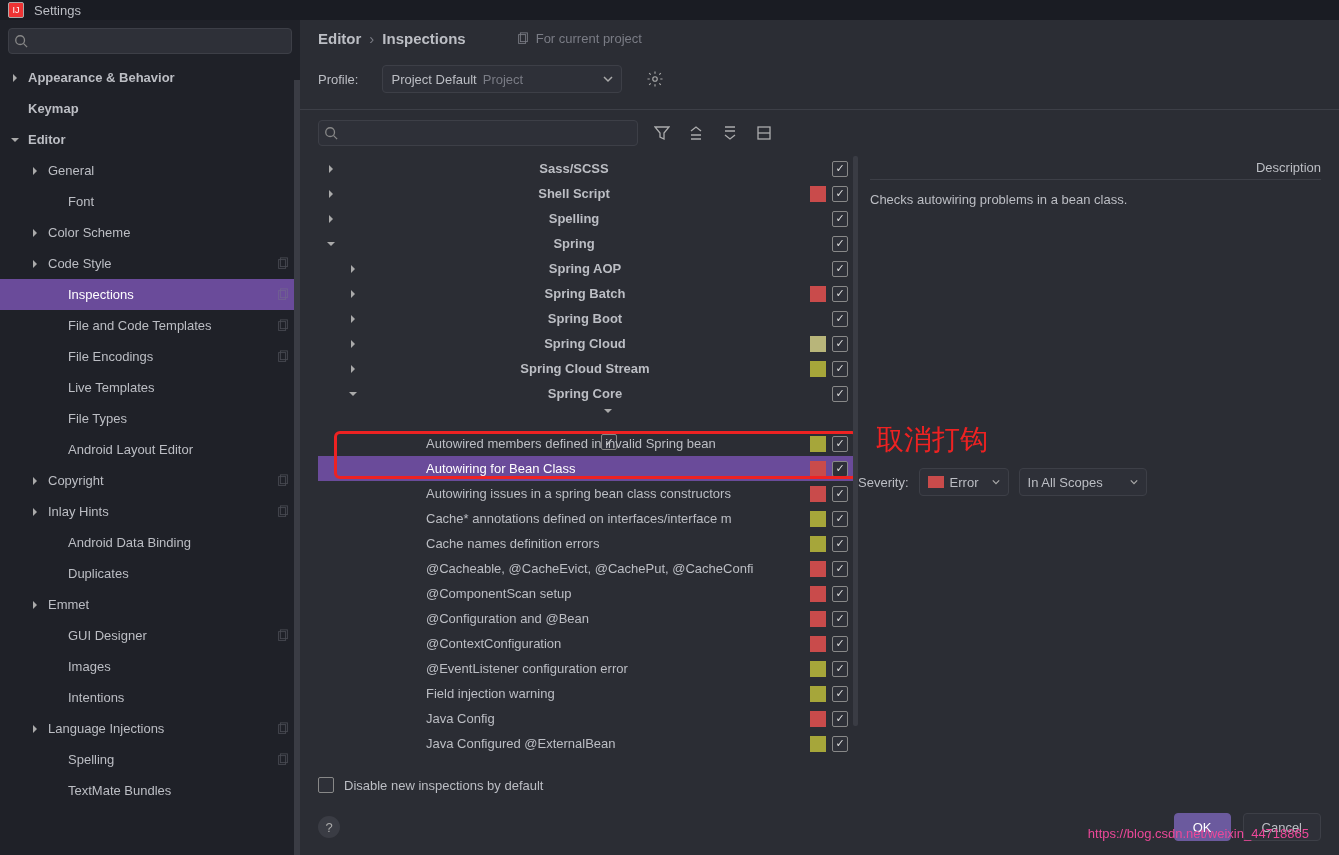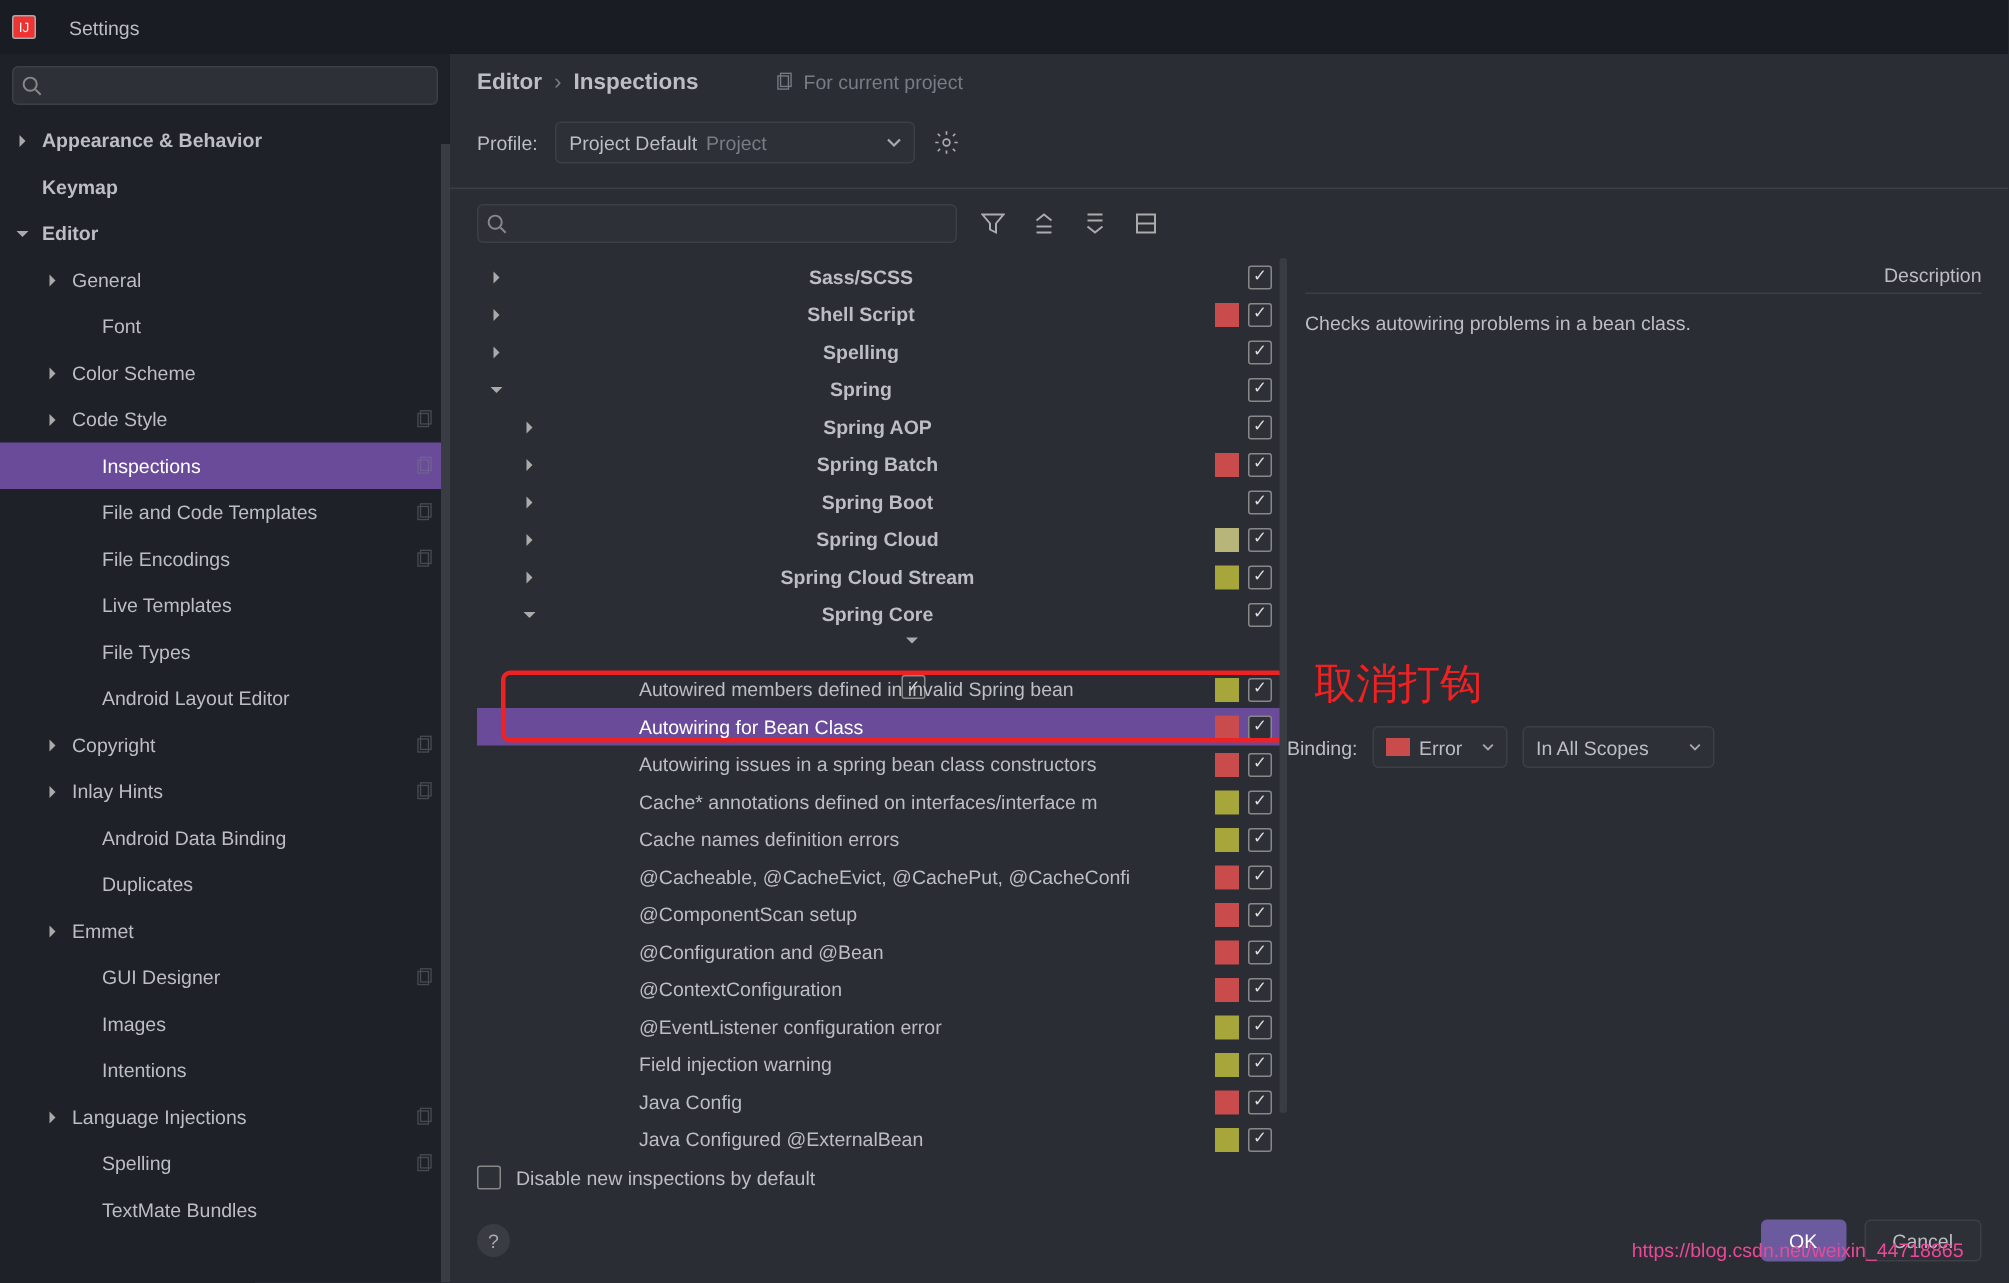--- a/index.html
+++ b/index.html
@@ -25,23 +25,23 @@
     font-size: 13px;
     background: var(--bg);
     color: var(--text);
     width: 1339px;
     height: 855px;
     overflow: hidden;
     display: flex;
     flex-direction: column;
   }
   .titlebar {
-    display: flex; align-items: center; gap: 22px;
+    display: flex; align-items: center; gap: 10px;
     padding: 4px 8px;
-    height: 36px;
+    height: 20px;
     background: var(--bg-darker);
   }
   .app-icon {
     width: 16px; height: 16px;
     background: #e33; border: 1px solid #aaa; border-radius: 2px;
     display:flex; align-items:center; justify-content:center; font-size:9px; color:#fff;
   }
   .content {
     display: flex;
     flex: 1;
@@ -106,21 +106,21 @@
   }
   .header {
     display: flex; align-items: center;
     padding: 10px 18px 4px;
     gap: 10px;
   }
   .breadcrumb { display:flex; align-items:center; gap:8px; font-size:15px;}
   .breadcrumb .sep { color: var(--text-dim);}
   .header-sub { color: var(--text-dim); margin-left: 40px; display:flex; align-items:center; gap:6px;}
   .profile-row {
-    display:flex; align-items:center; gap:12px;
+    display:flex; align-items:center; gap:24px;
     padding: 14px 18px 16px;
     border-bottom: 1px solid var(--border);
   }
   .select-box {
     background: var(--input-bg);
     border: 1px solid var(--border);
     border-radius: 4px;
     height: 28px;
     display:flex; align-items:center;
     padding: 0 8px;
@@ -716,21 +716,21 @@
             <span class="label">Java Configured @ExternalBean</span>
             <span class="sq yellow"></span>
             <span class="cb checked"></span>
           </div>
         </div>
       <div class="desc-panel">
         <div class="desc-header">Description</div>
         <div>Checks autowiring problems in a bean class.</div>
         <div class="red-annot">取消打钩</div>
         <div class="severity-row">
-          <span>Binding:</span>
+          <span>Severity:</span>
           <div class="select-box" style="width:90px">
             <span class="sq red" style="width:12px;height:12px;margin:0"></span>
             <span>Error</span>
             <span class="chev">
                 <svg width="8" height="8" viewBox="0 0 10 10">
                   <path d="M1 3 L5 7 L9 3" fill="none" stroke="#aaa" stroke-width="1.5"></path>
                 </svg>
               </span>
           </div>
           <div class="select-box" style="width:128px">

